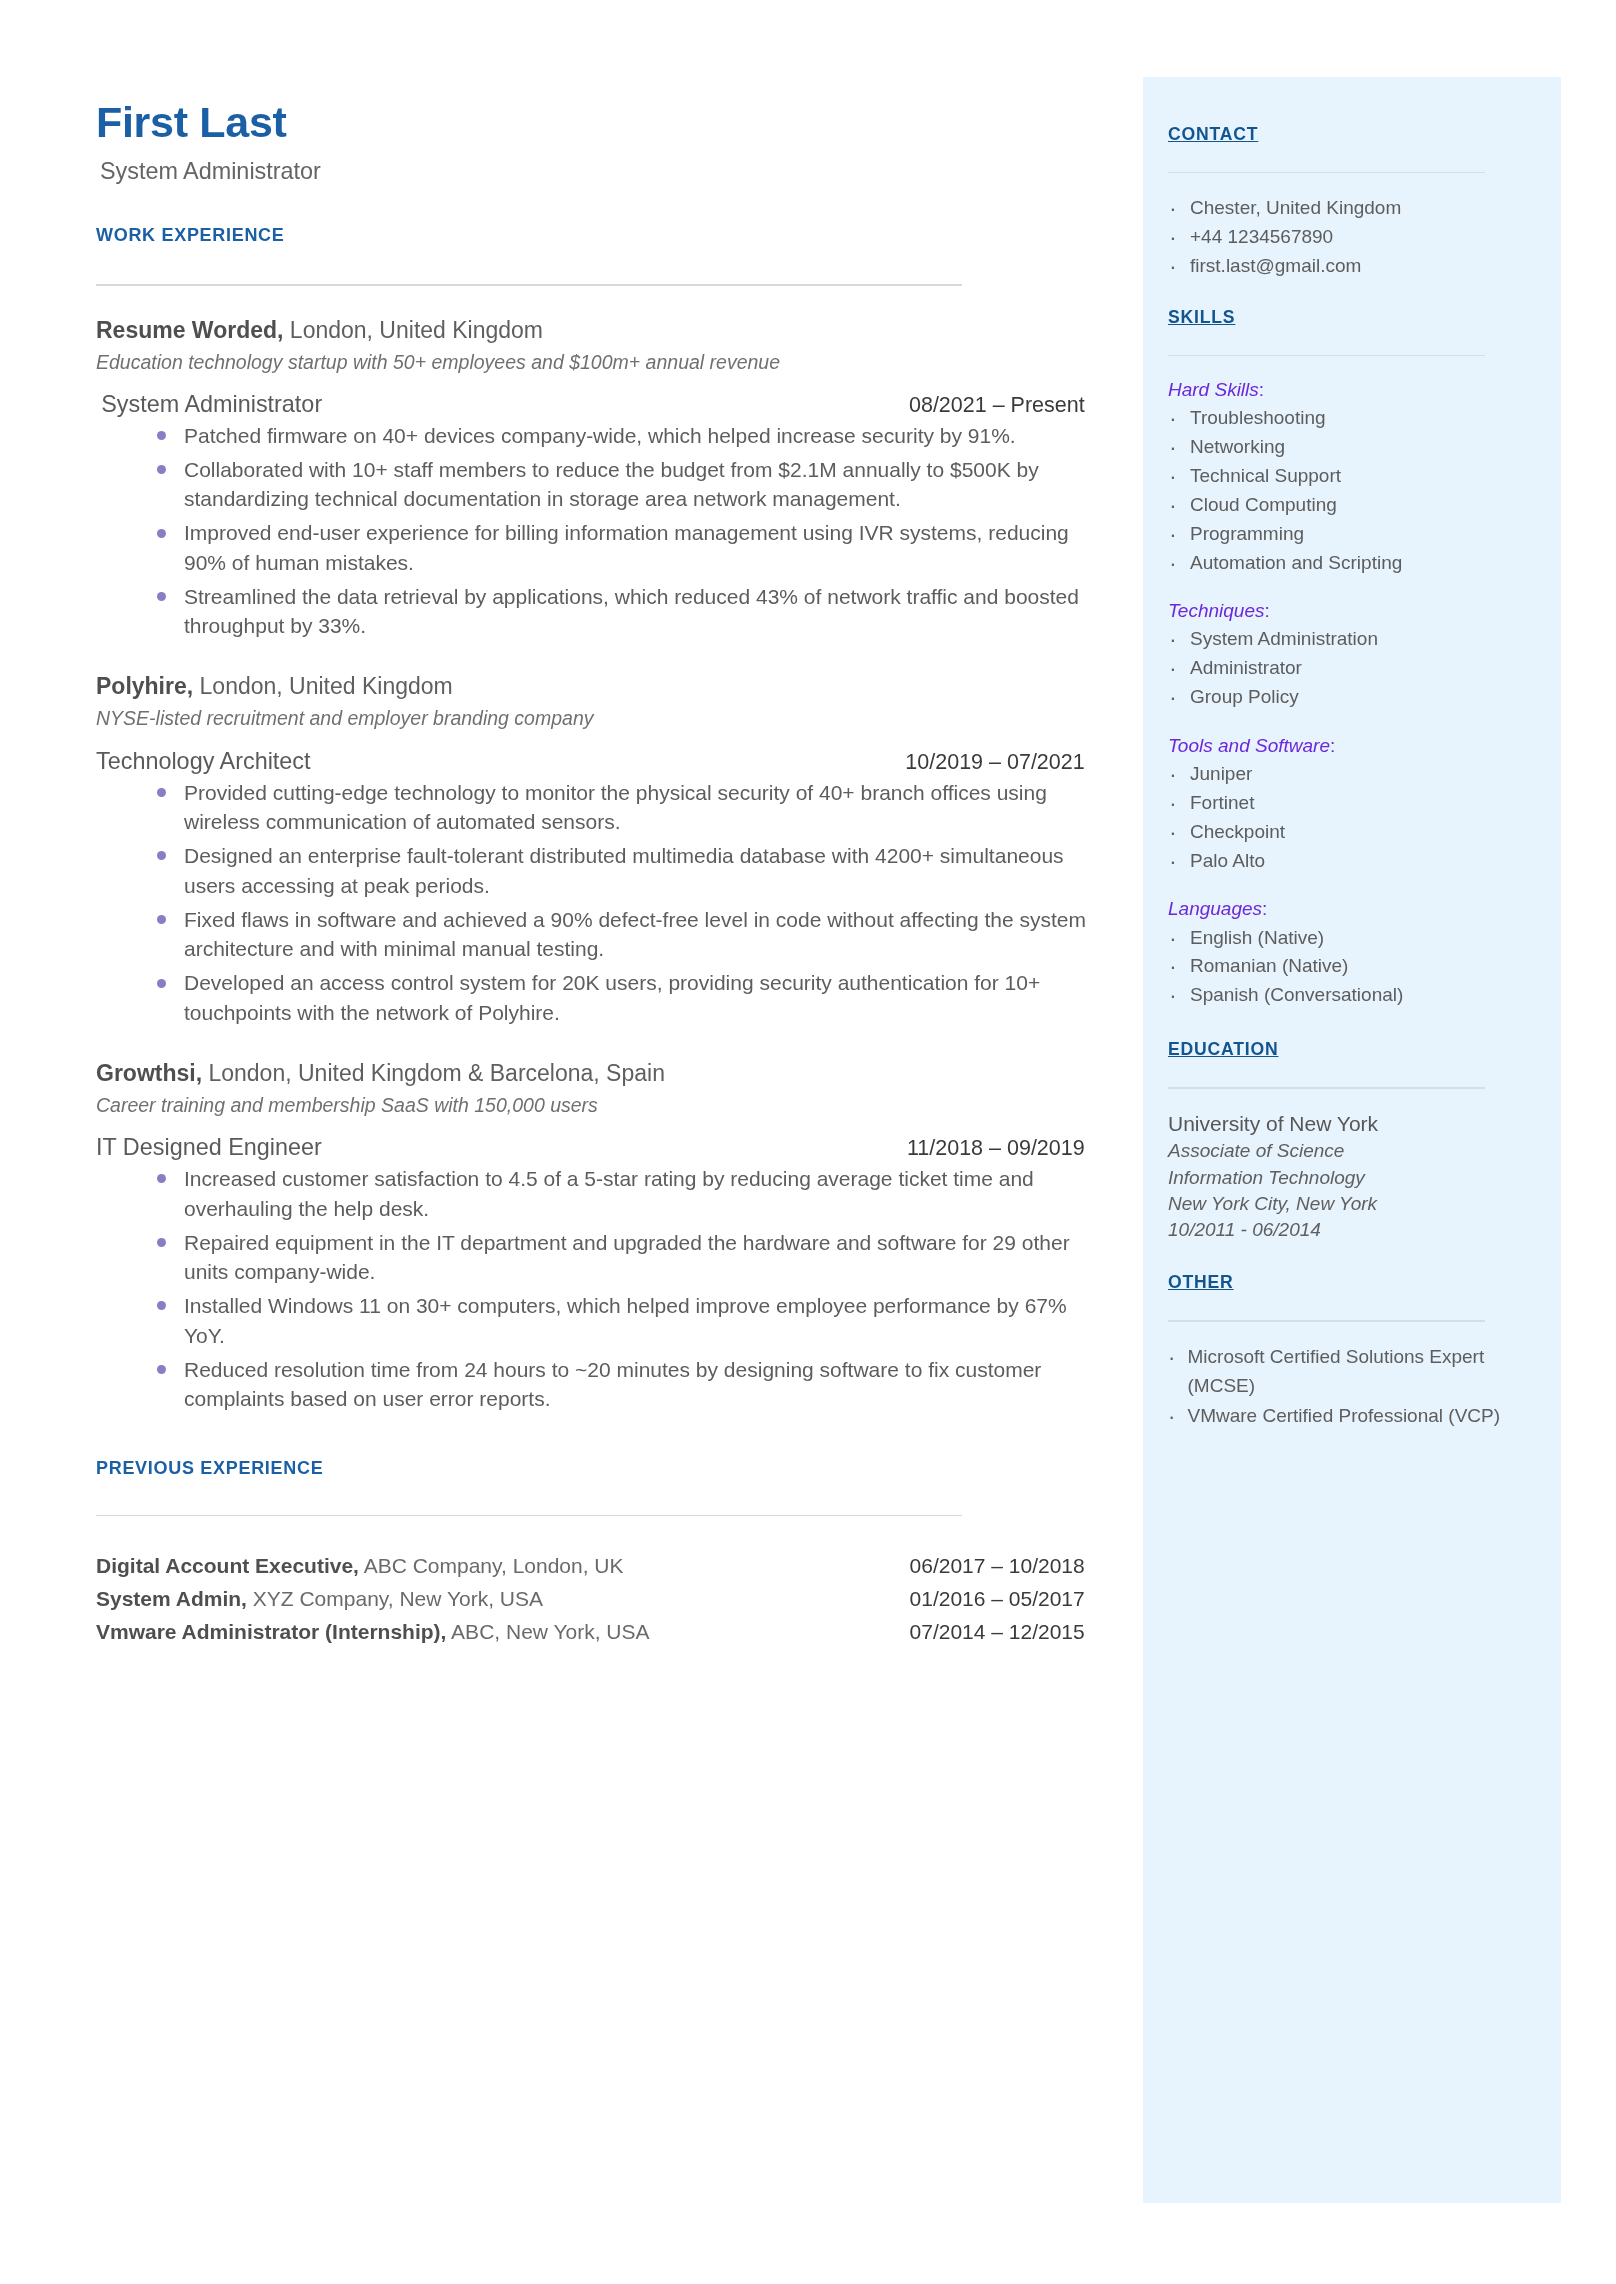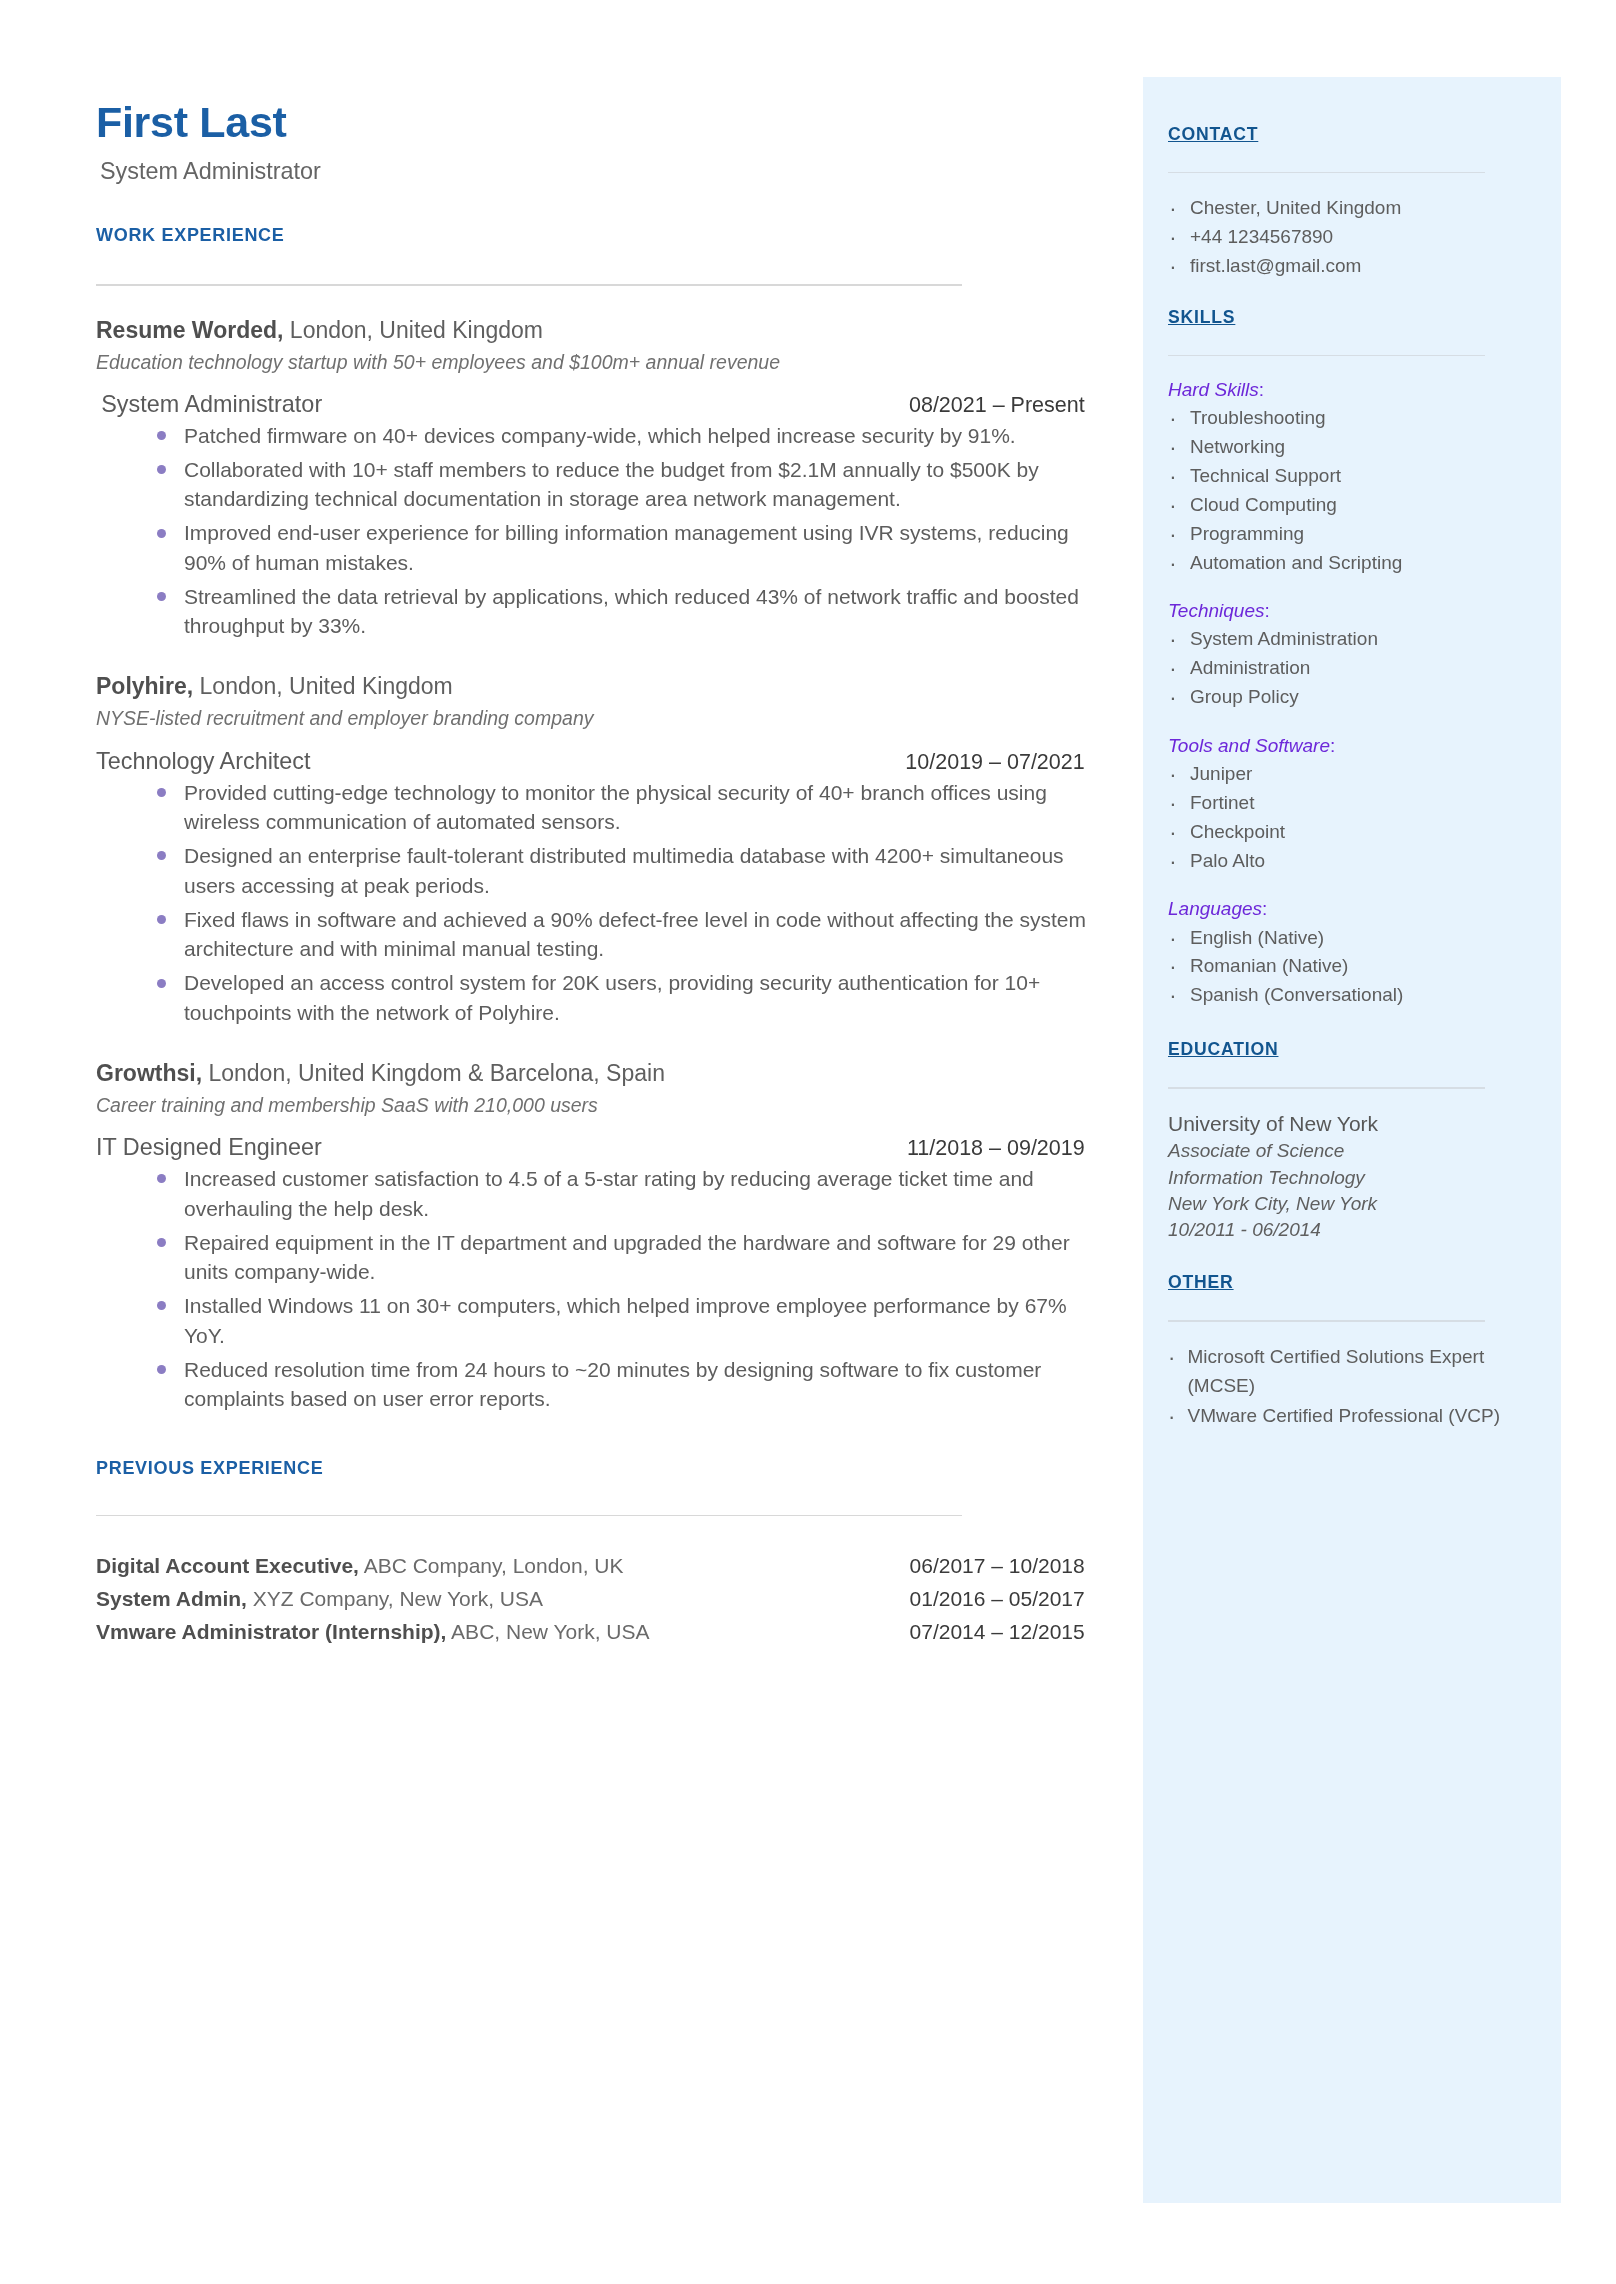--- a/index.html
+++ b/index.html
@@ -274,21 +274,21 @@
         <li>Technical Support</li>
         <li>Cloud Computing</li>
         <li>Programming</li>
         <li>Automation and Scripting</li>
       </ul>
 
       <div style="height:19.5px"></div>
       <p class="side-sub"><span>Techniques</span><span class="plain">:</span></p>
       <ul class="side-list">
         <li>System Administration</li>
-        <li>Administration</li>
+        <li>Administrator</li>
         <li>Group Policy</li>
       </ul>
 
       <div style="height:19.5px"></div>
       <p class="side-sub"><span>Tools and Software</span><span class="plain">:</span></p>
       <ul class="side-list">
         <li>Juniper</li>
         <li>Fortinet</li>
         <li>Checkpoint</li>
         <li>Palo Alto</li>
@@ -363,21 +363,21 @@
       <ul class="bullets">
         <li>Provided cutting-edge technology to monitor the physical security of 40+ branch offices using wireless communication of automated sensors.</li>
         <li>Designed an enterprise fault-tolerant distributed multimedia database with 4200+ simultaneous users accessing at peak periods.</li>
         <li>Fixed flaws in software and achieved a 90% defect-free level in code without affecting the system architecture and with minimal manual testing.</li>
         <li>Developed an access control system for 20K users, providing security authentication for 10+ touchpoints with the network of Polyhire.</li>
       </ul>
     </div>
 
     <div class="job-block">
       <p class="company-line"><span class="company-name">Growthsi,</span><span> London, United Kingdom &amp; Barcelona, Spain</span></p>
-      <p class="company-desc">Career training and membership SaaS with 210,000 users</p>
+      <p class="company-desc">Career training and membership SaaS with 150,000 users</p>
       <div class="role-row">
         <span class="role-title">IT Designed Engineer</span>
         <span class="role-dates">11/2018 – 09/2019</span>
       </div>
       <ul class="bullets">
         <li>Increased customer satisfaction to 4.5 of a 5-star rating by reducing average ticket time and overhauling the help desk.</li>
         <li>Repaired equipment in the IT department and upgraded the hardware and software for 29 other units company-wide.</li>
         <li>Installed Windows 11 on 30+ computers, which helped improve employee performance by 67% YoY.</li>
         <li>Reduced resolution time from 24 hours to ~20 minutes by designing software to fix customer complaints based on user error reports.</li>
       </ul>

